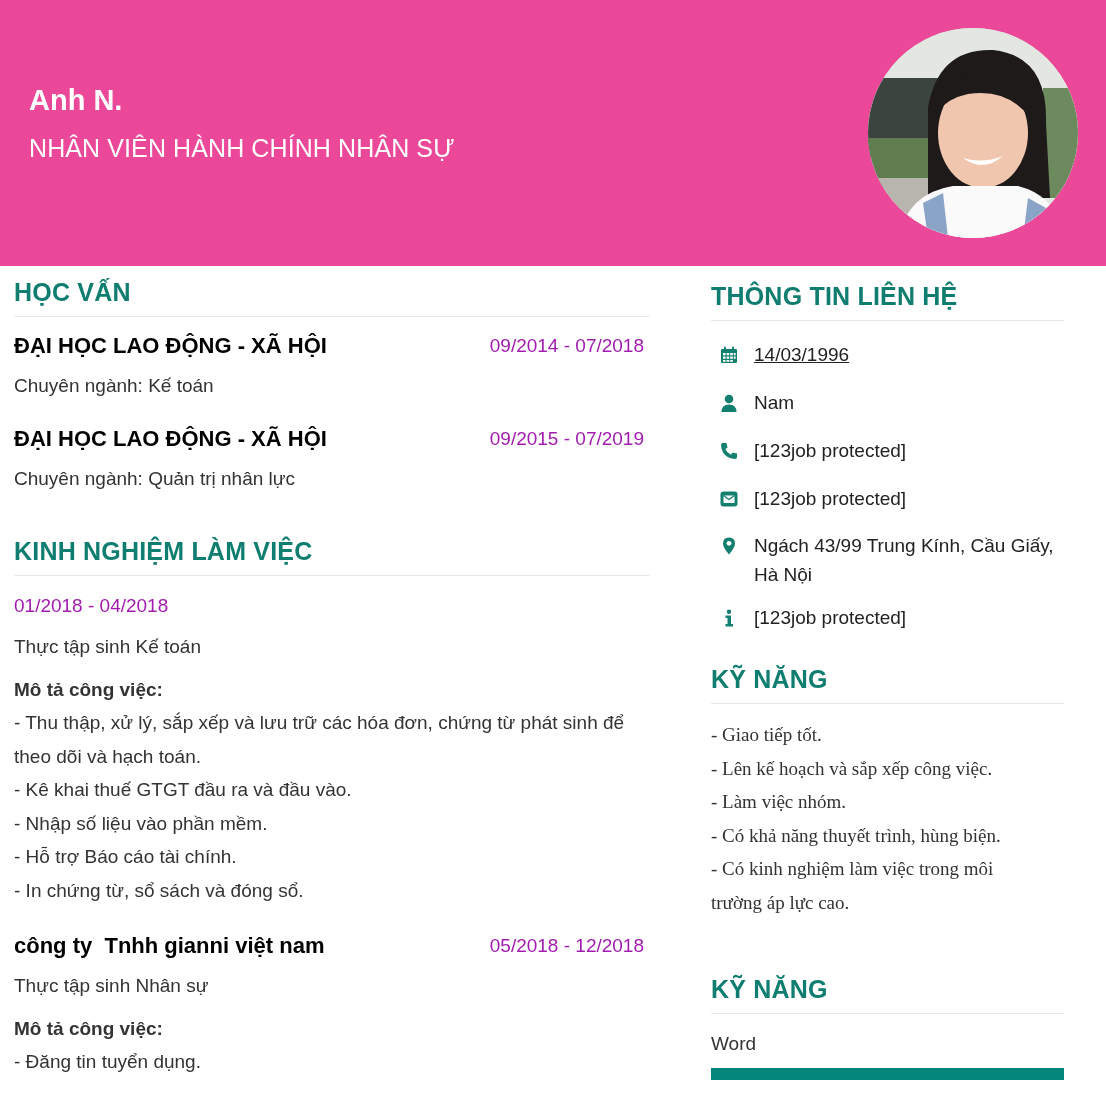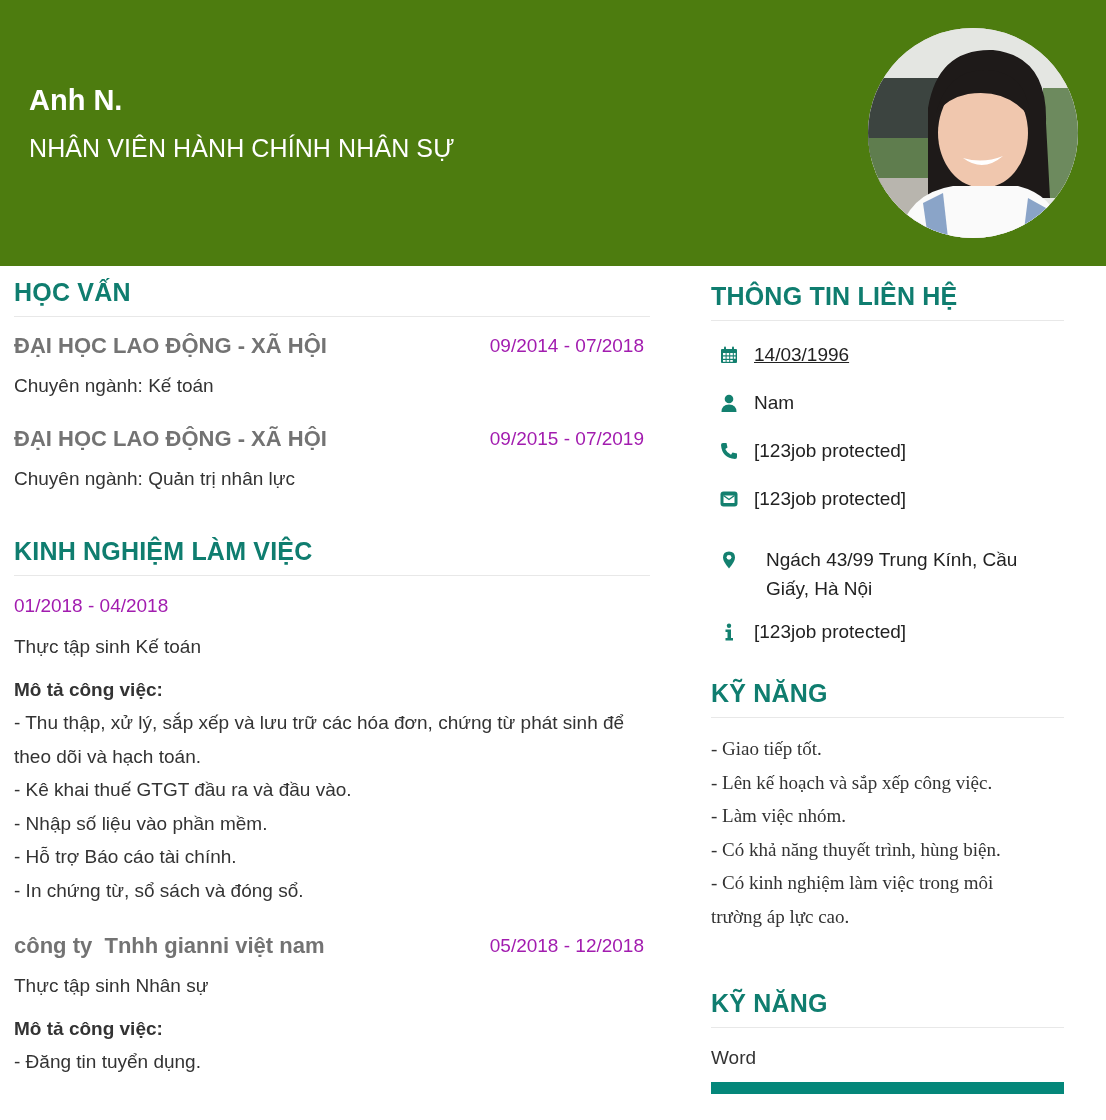--- a/index.html
+++ b/index.html
@@ -1,21 +1,21 @@
 <!DOCTYPE html>
 <html><head>
   <meta charset="utf-8">
   <style>
     * { box-sizing: border-box; margin: 0; padding: 0; }
     html, body { width: 1106px; height: 1120px; overflow: hidden; background: #ffffff; }
     body { font-family: "Liberation Sans", "DejaVu Sans", sans-serif; color: #222; position: relative; }
 
     .header {
       position: absolute; left: 0; top: 0; width: 1106px; height: 266px;
-      background: #4d7c0f;
+      background: #ec4899;
     }
     .header .name {
       position: absolute; left: 29px; top: 84px;
       font-size: 29px; font-weight: bold; color: #fff;
     }
     .header .title {
       position: absolute; left: 29px; top: 134px;
       font-size: 25px; color: #fff; letter-spacing: 0.1px;
     }
     .avatar {
@@ -27,21 +27,21 @@
 
     .left { position: absolute; left: 14px; top: 266px; width: 636px; }
     .right { position: absolute; left: 711px; top: 252px; width: 353px; }
 
     .section-title {
       color: #0f7d6f; font-weight: bold; font-size: 25px;
       padding-bottom: 9px; border-bottom: 1px solid #e8e8e8;
       letter-spacing: 0.2px;
     }
     .entry-head { display: flex; justify-content: space-between; align-items: flex-start; }
-    .entry-name { color: #737373; font-weight: bold; font-size: 22px; line-height: 33px; }
+    .entry-name { color: #000000; font-weight: bold; font-size: 22px; line-height: 33px; }
     .entry-date { color: #a21caf; font-size: 19px; line-height: 33px; white-space: nowrap; padding-right: 6px; }
     .text { font-size: 19px; color: #333; line-height: 33.5px; }
     .bold { font-weight: bold; }
 
     .contact-row { display: flex; align-items: flex-start; font-size: 19px; line-height: 29px; color: #222; }
     .contact-row .ico { width: 43px; flex: 0 0 43px; display: flex; justify-content: flex-start; padding-left: 8px; padding-top: 5px; }
     .contact-row .ico svg { width: 20px; height: 20px; fill: #13806f; }
 
     .bar-track { width: 353px; height: 12px; background: #e6e6e6; }
     .bar-fill { height: 12px; background: #04877a; }
@@ -170,21 +170,21 @@
       <span class="ico">
         <svg viewBox="0 0 20 20">
             <rect x="1.5" y="2.5" width="17" height="15" rx="3"></rect>
             <rect x="4.5" y="6.5" width="11" height="7.5" fill="#fff"></rect>
             <path d="M4.5 6.5 L10 10.5 L15.5 6.5" stroke="#13806f" stroke-width="1.4" fill="none"></path>
           </svg>
       </span>
       <span>[123job protected]</span>
     </div>
 
-    <div class="contact-row" style="margin-top:32px;gap:12px;">
+    <div class="contact-row" style="margin-top:18px;">
       <span class="ico">
         <svg viewBox="0 0 20 20">
             <path d="M10 1.5 Q16 1.5 16 7.5 Q16 11.5 10 18.5 Q4 11.5 4 7.5 Q4 1.5 10 1.5Z"></path>
             <circle cx="10" cy="7.3" r="2.4" fill="#fff"></circle>
           </svg>
       </span>
       <span style="width:305px;">Ngách 43/99 Trung Kính, Cầu Giấy, Hà Nội</span>
     </div>
 
     <div class="contact-row" style="margin-top:14px;">

